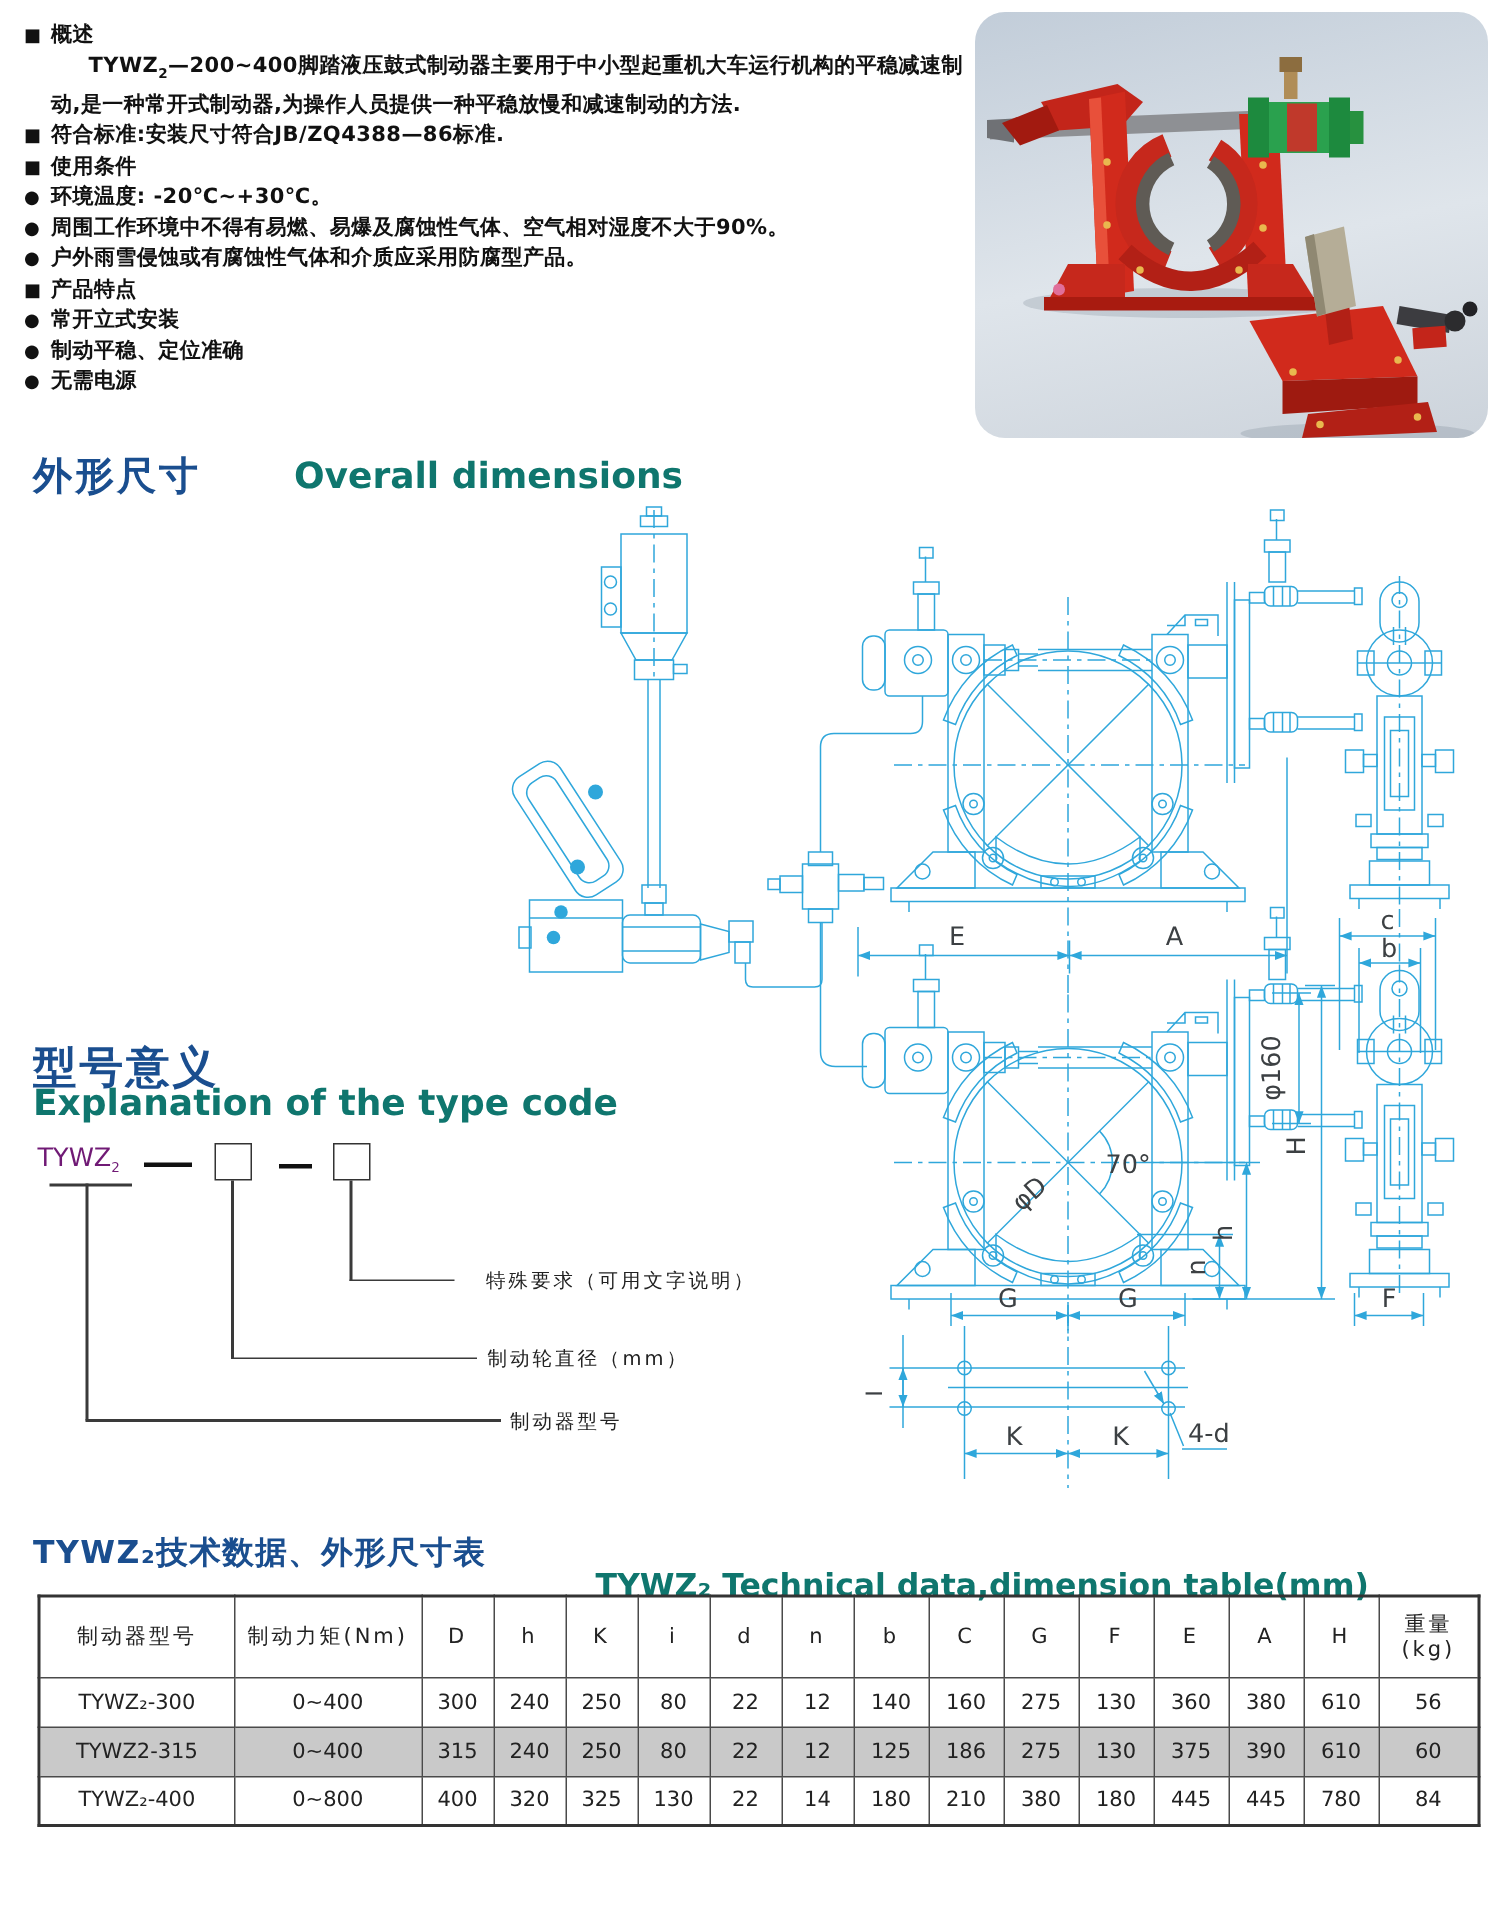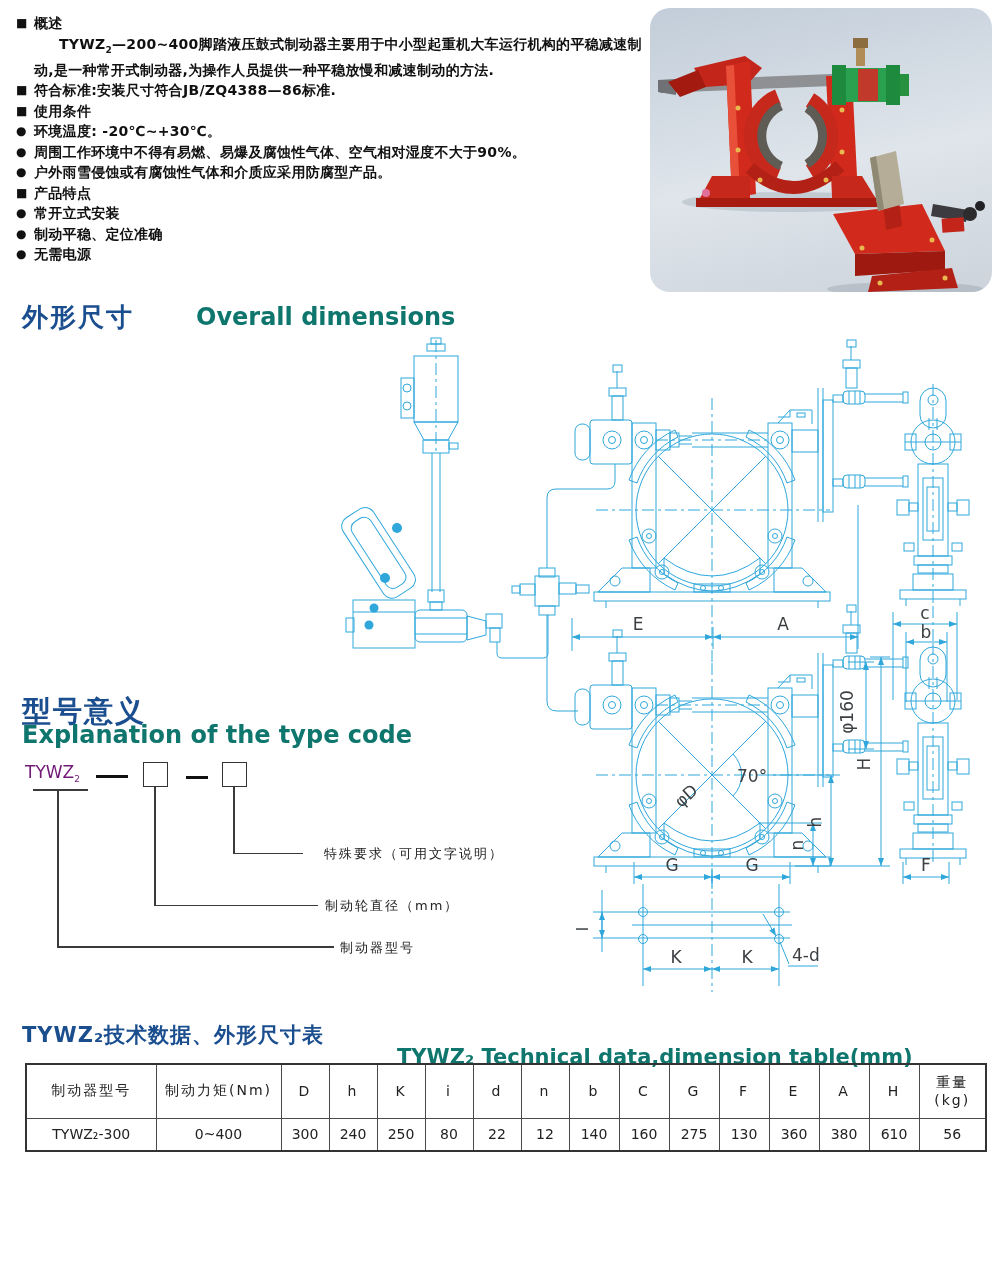--- a/index.html
+++ b/index.html
@@ -474,16 +474,52 @@
           <td>12</td>
           <td>140</td>
           <td>160</td>
           <td>275</td>
           <td>130</td>
           <td>360</td>
           <td>380</td>
           <td>610</td>
           <td>56</td>
         </tr>
+        <tr class="shaded">
+          <td>TYWZ2-315</td>
+          <td>0~400</td>
+          <td>315</td>
+          <td>240</td>
+          <td>250</td>
+          <td>80</td>
+          <td>22</td>
+          <td>12</td>
+          <td>125</td>
+          <td>186</td>
+          <td>275</td>
+          <td>130</td>
+          <td>375</td>
+          <td>390</td>
+          <td>610</td>
+          <td>60</td>
+        </tr>
+        <tr>
+          <td>TYWZ₂-400</td>
+          <td>0~800</td>
+          <td>400</td>
+          <td>320</td>
+          <td>325</td>
+          <td>130</td>
+          <td>22</td>
+          <td>14</td>
+          <td>180</td>
+          <td>210</td>
+          <td>380</td>
+          <td>180</td>
+          <td>445</td>
+          <td>445</td>
+          <td>780</td>
+          <td>84</td>
+        </tr>
       </tbody>
   </table>
 
 </div>
 
 </body></html>

